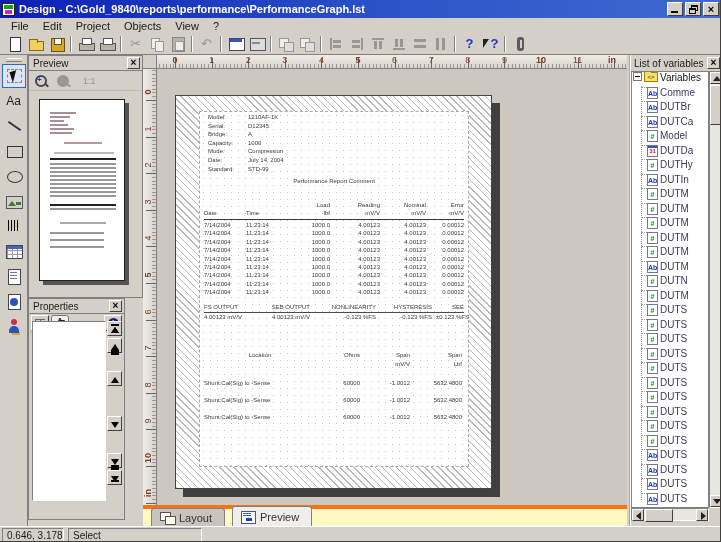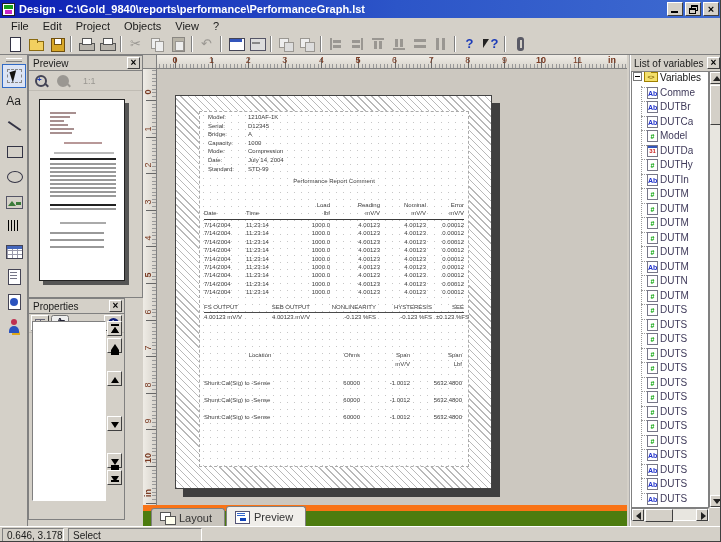--- a/index.html
+++ b/index.html
@@ -184,21 +184,21 @@
   .s-3{left:176px;width:52px;text-align:right;}
   .s-4{left:232px;width:28px;text-align:right;}
   #t2{position:absolute;left:4px;top:240px;width:260px;height:80px;}
   .u-0{left:0;width:112px;}
   .u-0.hdr{text-align:center;}
   .u-1{left:114px;width:42px;text-align:right;}
   .u-2{left:158px;width:48px;text-align:right;}
   .u-3{left:208px;width:50px;text-align:right;}
 
   
-  #tabstrip{position:absolute;left:0;top:450px;width:484px;height:21px;border-top:6px solid #f97316;background:#4d7c0f;display:flex;align-items:flex-end;padding-left:8px;}
+  #tabstrip{position:absolute;left:0;top:450px;width:484px;height:21px;border-top:4px solid #f97316;background:#fef9c3;display:flex;align-items:flex-end;padding-left:8px;gap:6px;}
   .vtab{display:flex;align-items:center;gap:4px;height:18px;padding:0 12px 0 8px;font-size:11px;color:#333;
         background:#c8c4bc;border:1px solid #808080;border-bottom:none;border-radius:3px 3px 0 0;margin-right:1px;}
   .vtab.active{height:20px;background:#f0eeea;font-weight:normal;}
   .tabicon{width:15px;height:12px;position:relative;flex:0 0 15px;}
   .tabicon::before,.tabicon::after{content:"";position:absolute;}
   .tabi-layout::before{left:0;top:0;width:9px;height:7px;border:1px solid #555;background:#fff;}
   .tabi-layout::after{left:5px;top:4px;width:9px;height:7px;border:1px solid #555;background:#ffe;}
   .tabi-layout-preview::before{left:0;top:0;width:13px;height:11px;border:1px solid #557;background:#fff;}
   .tabi-layout-preview::after{left:2px;top:2px;width:8px;height:6px;background:repeating-linear-gradient(#36c 0 1px,transparent 1px 3px);box-shadow:2px 3px 0 #28c;}
   .tabi-preview::before{left:0;top:0;width:13px;height:11px;border:1px solid #557;background:#fff;}

